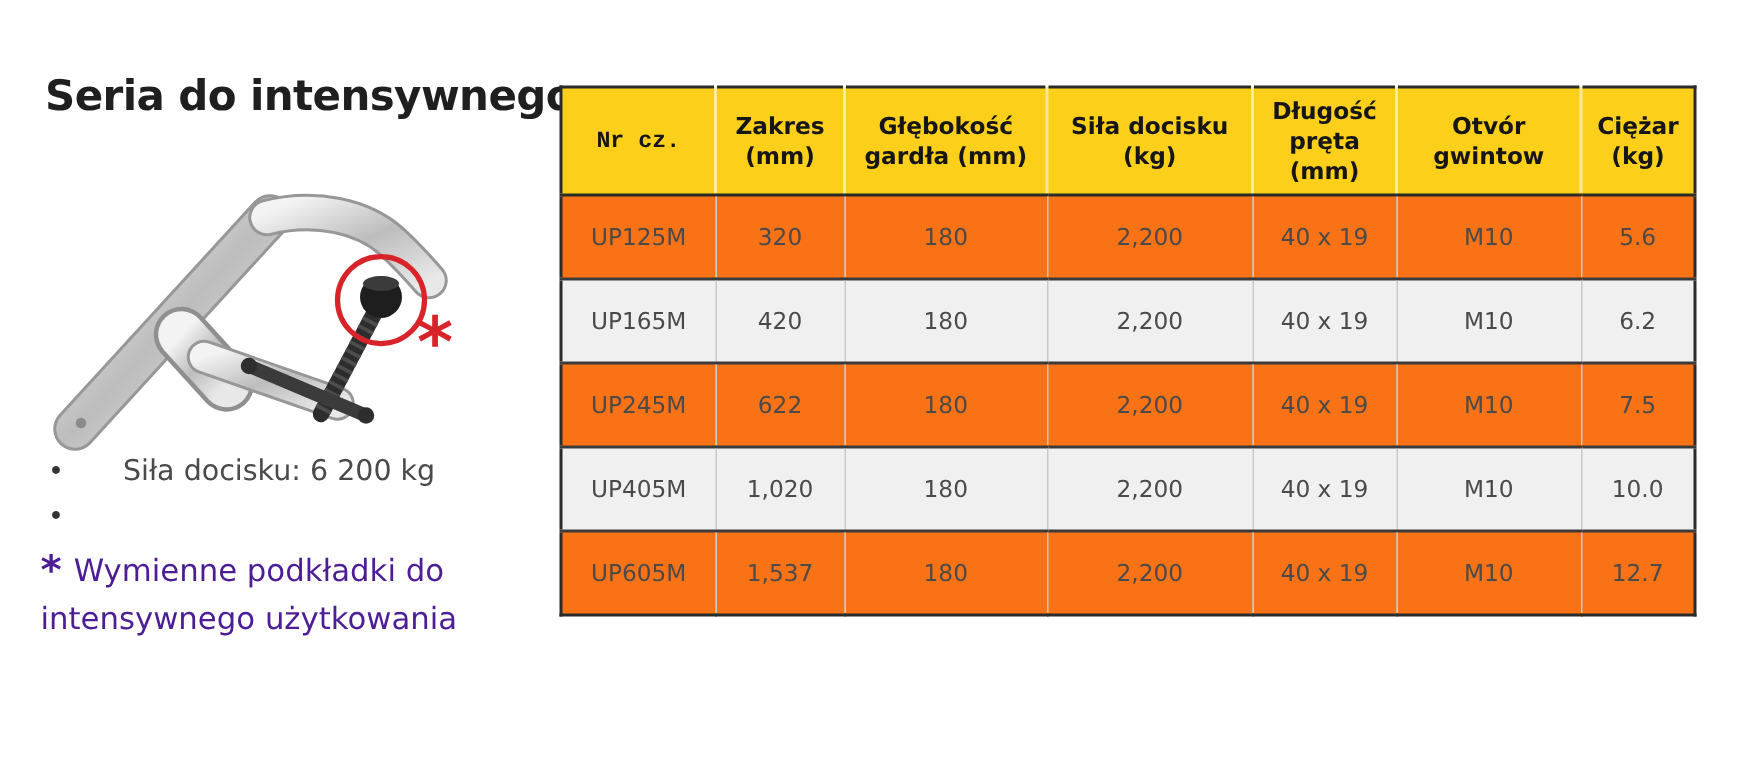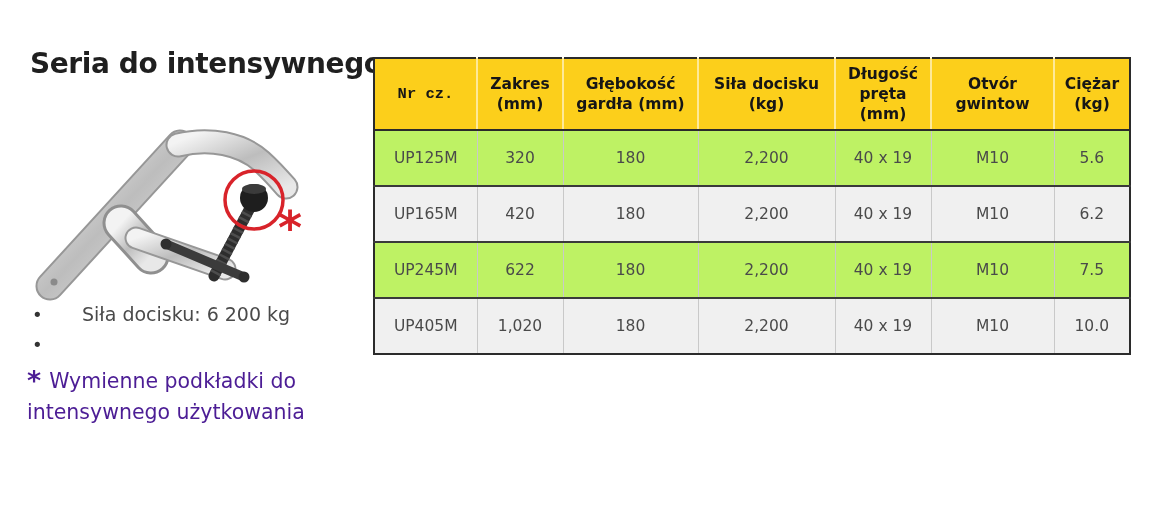--- a/index.html
+++ b/index.html
@@ -49,21 +49,21 @@
     text-align: center; vertical-align: middle;
     line-height: 1.3;
     border-left: 2px solid rgba(255,255,255,0.55);
     border-bottom: 2px solid #2b2b2b;
   }
   .spec-table th:first-child { border-left: none; font-family: Liberation Mono, monospace; }
   .spec-table td {
     height: 54px; padding: 0 2px;
     text-align: center; vertical-align: middle;
     font-size: 15.5px; color: #4a4a4a;
-    background: #bef264;
+    background: #f97316;
     border-left: 1px solid #c9c9c9;
     border-top: 2px solid #3a3a3a;
   }
   .spec-table td:first-child { border-left: none; }
   .spec-table tbody tr:nth-child(even) td { background: #f0f0f0; }
 </style>
 </head>
 <body>
 
 <div class="title" id="title">
@@ -198,14 +198,23 @@
       </tr>
       <tr>
         <td>UP405M</td>
         <td>1,020</td>
         <td>180</td>
         <td>2,200</td>
         <td>40 x 19</td>
         <td>M10</td>
         <td>10.0</td>
       </tr>
+      <tr>
+        <td>UP605M</td>
+        <td>1,537</td>
+        <td>180</td>
+        <td>2,200</td>
+        <td>40 x 19</td>
+        <td>M10</td>
+        <td>12.7</td>
+      </tr>
     </tbody>
 </table>
 
 </body></html>

